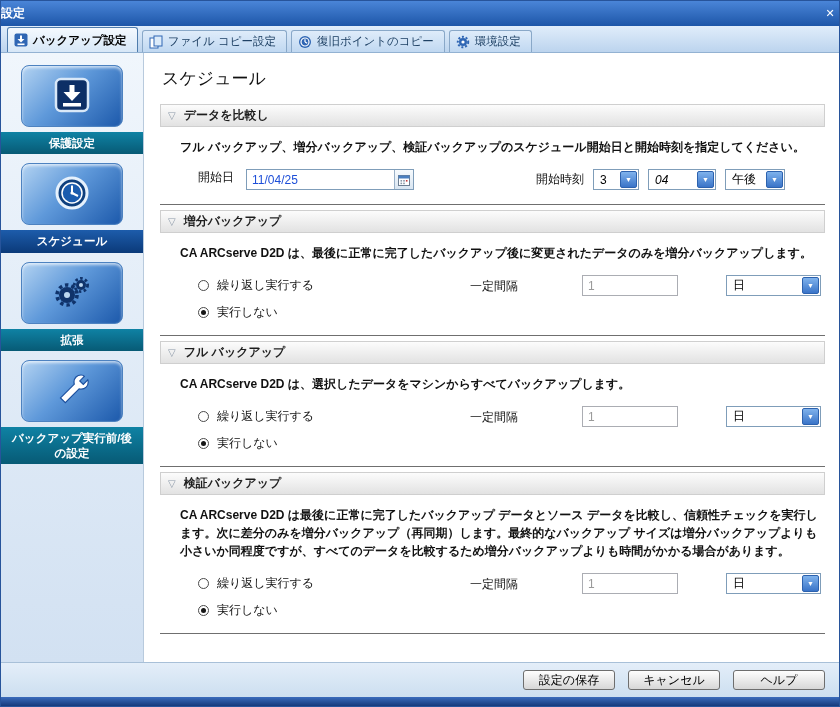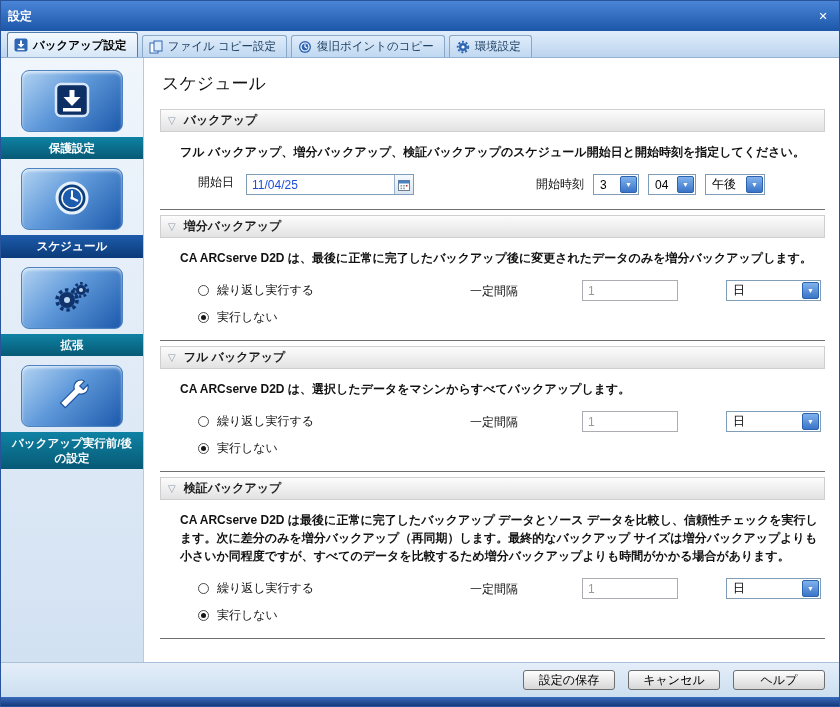--- a/index.html
+++ b/index.html
@@ -10,24 +10,24 @@
   }
   .window {
     width: 840px; height: 707px;
     display: flex; flex-direction: column;
     border: 1px solid #27549b;
     background: #cfdff0;
     overflow: hidden;
   }
   
   .titlebar {
-    height: 30px; flex: none;
+    height: 25px; flex: none;
     background: linear-gradient(#4a85d8, #1d56a8);
     color: #fff; font-size: 12px; font-weight: bold;
-    display: flex; align-items: center; padding: 0 7px;
+    display: flex; align-items: center; padding: 0 0;
   }
   .titlebar .close-btn {
     margin-left: auto; width: 18px; height: 15px;
     display: flex; align-items: center; justify-content: center;
     font-size: 11px; font-weight: bold; color:#fff; cursor: default;
   }
   
   .tabstrip {
     flex: none; height: 27px;
     background: linear-gradient(#e0edfb, #bcd4ee);
@@ -116,21 +116,21 @@
   }
   .select .val { flex: 1; padding: 0 6px; font-size: 12px; color: #000; }
   .arrow-btn {
     flex: none; width: 17px; height: 17px; margin-right: 1px;
     background: linear-gradient(#7fb2ec, #3a74c8);
     border: 1px solid #2d62ae; border-radius: 2px;
     color: #fff; font-size: 7px;
     display: flex; align-items: center; justify-content: center;
   }
   .select.hour { width: 46px; }
-  .select.minute { width: 48px; }
+  .select.minute { width: 68px; font-style: italic; }
   .select.ampm { width: 60px; }
   .select.unit { width: 132px; }
   
   .bk-row { display: flex; align-items: flex-start; padding-left: 18px; }
   .radios { width: 226px; flex: none; display: flex; flex-direction: column; gap: 10px; padding-top: 2px; }
   .radio-line { display: flex; align-items: center; gap: 8px; }
   .radio {
     flex: none; width: 11px; height: 11px; border-radius: 50%;
     border: 1px solid #4a4a4a; background: #fff; position: relative;
   }
@@ -263,21 +263,21 @@
         <div class="side-label">バックアップ実行前/後の設定</div>
       </div>
     </div>
 
     <div class="content">
       <div class="page-title">スケジュール</div>
 
       <div class="section">
         <div class="sec-h">
           <span class="tri">▽</span>
-          <span>バックアップ</span>
+          <span>データを比較し</span>
         </div>
         <div class="sec-body">
           <div class="desc">フル バックアップ、増分バックアップ、検証バックアップのスケジュール開始日と開始時刻を指定してください。</div>
           <div class="dt-row">
             <span class="lbl">開始日</span>
             <span class="datefield">
               <input type="text" value="11/04/25" style="">
               <span class="cal-btn">
                 <svg width="12" height="12" viewBox="0 0 12 12">
                     <rect x="0.5" y="1.5" width="11" height="10" fill="#fff" stroke="#6d7e92"></rect>

